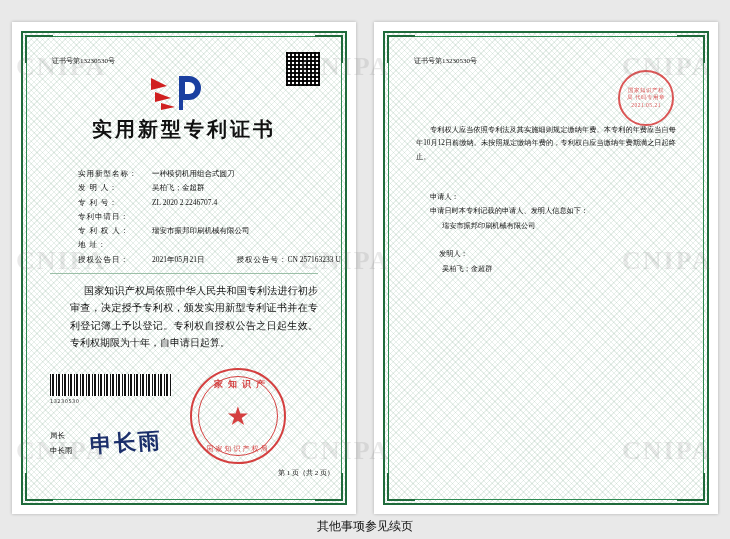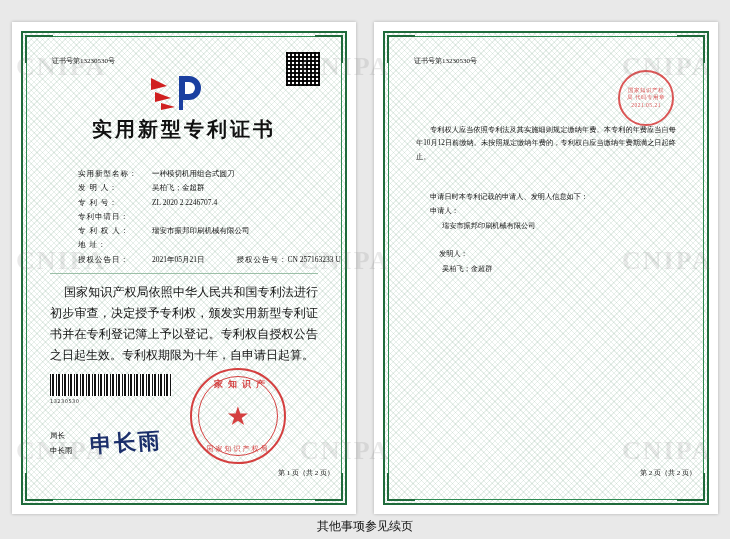--- a/index.html
+++ b/index.html
@@ -94,25 +94,26 @@
     white-space:nowrap;
   }
   .fval{flex:1;white-space:nowrap;overflow:hidden;}
   .frow.dual .fval{flex:0 0 auto;margin-right:14px;}
   .divider{
     margin:6px 16px 0 16px;height:1px;background:#9bbfa7;
   }
   .para{
     margin:8px 16px 0 16px;
     font-family:"Liberation Serif","DejaVu Serif",serif;
-    font-size:12px;
+    font-size:10px;
     color:#111;
     line-height:1.75;
     text-align:justify;
     text-indent:14px;
+    padding-left:20px;
   }
   .barcode{
     position:absolute;left:16px;bottom:96px;
     width:122px;height:22px;
     background:repeating-linear-gradient(90deg,#111 0 1px,#fff 1px 2px,#111 2px 4px,#fff 4px 6px);
   }
   .barcode-text{
     position:absolute;left:16px;bottom:88px;font-size:5px;color:#333;letter-spacing:.5px;
   }
   .sign-block{
@@ -292,28 +293,27 @@
 
       <div class="small-seal">
         <div class="txt">国家知识产权局
 代码专用章
 2021.05.21</div>
       </div>
 
       <div class="p2-para">专利权人应当依照专利法及其实施细则规定缴纳年费。本专利的年费应当自每年10月12日前缴纳。未按照规定缴纳年费的，专利权自应当缴纳年费期满之日起终止。</div>
 
       <div class="p2-block">
+        <div class="indent">申请人：</div>
         <div class="indent">申请日时本专利记载的申请人、发明人信息如下：</div>
-        <div class="indent">申请人：</div>
         <div class="sub">瑞安市振邦印刷机械有限公司</div>
         <div class="indent" style="margin-top:14px;padding-left:9px;">发明人：</div>
         <div class="sub">吴柏飞；金超群</div>
       </div>
 
-      <div class="page-no">第 2 页（共 2 页）</div>
     </div>
   </div>
 </div>
 
 <div class="footnote">其他事项参见续页</div>
 
 <div class="watermarks" id="wm-layer">
     <div class="wm" style="left: 16px; top: 52px;">CNIPA</div>
     <div class="wm" style="left: 300px; top: 52px;">CNIPA</div>
     <div class="wm" style="left: 622px; top: 52px;">CNIPA</div>

